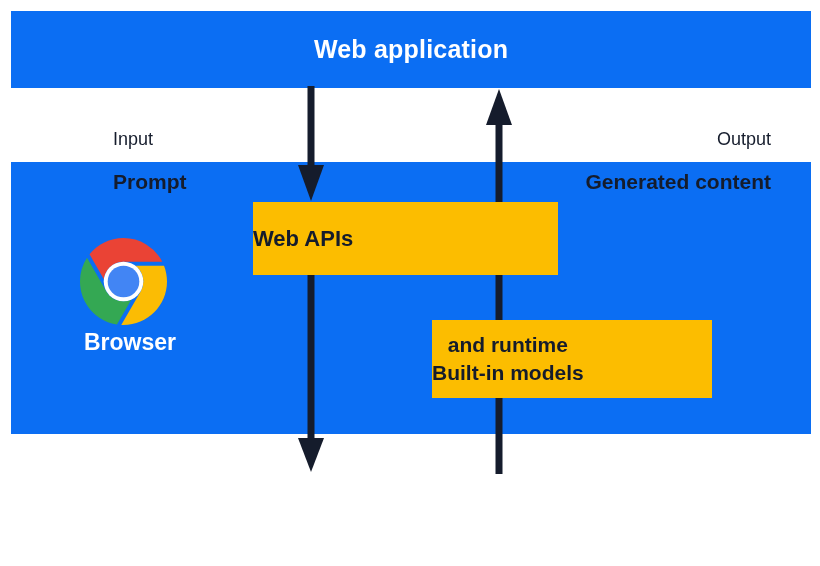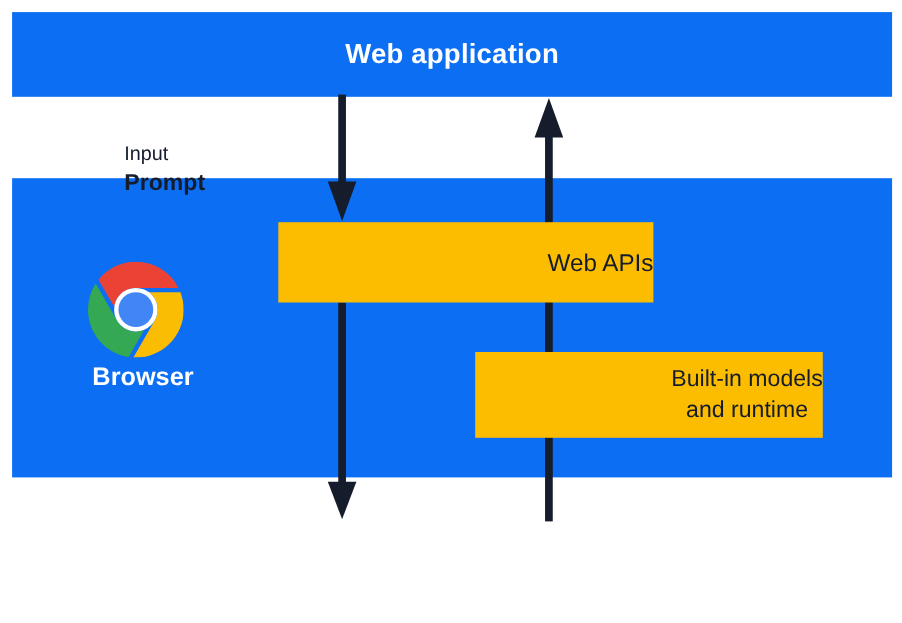--- a/index.html
+++ b/index.html
@@ -38,31 +38,30 @@
   .flow-layer{
     position:absolute;left:0;top:0;width:820px;height:566px;
     z-index:2;pointer-events:none;
   }
   .gap-label{
     position:absolute;z-index:4;
     color:var(--c-dark,#151c2c);
     line-height:1.2;
   }
   .gap-label .small{font-size:18px;font-weight:400;display:block;margin-top:29px;}
-  .gap-label .big{font-size:21px;font-weight:700;display:block;margin-top:3px;}
+  .gap-label .big{font-size:21px;font-weight:700;display:block;margin-top:18px;}
   .gap-label.input{left:113px;top:100px;text-align:left;}
   .gap-label.output{right:49px;top:100px;text-align:right;}
   .yellow-box{
     position:absolute;z-index:3;
     background:var(--c-yellow,#fcbd00);
-    display:flex;align-items:center;justify-content:flex-end;
+    display:flex;align-items:center;justify-content:flex-start;
     text-align:center;
     color:var(--c-dark,#151c2c);
-    font-weight:400;
-    padding-left:36px;
+    font-weight:700;
   }
   .web-apis{left:253px;top:202px;width:305px;height:73px;font-size:22px;}
   .builtin{left:432px;top:320px;width:280px;height:78px;font-size:21px;line-height:28px;}
   .chrome{
     position:absolute;left:80px;top:238px;width:87px;height:87px;z-index:3;
   }
   .browser-label{
     position:absolute;left:50px;top:329px;width:160px;z-index:3;
     text-align:center;color:var(--c-white,#fff);
     font-size:23px;font-weight:700;
@@ -75,20 +74,24 @@
 
   <div class="bar top">
     <span class="bar-label">Web application</span>
   </div>
 
   <div class="gap-label input">
     <span class="small">Input</span>
     <span class="big">Prompt</span>
   </div>
 
+  <div class="gap-label output">
+    <span class="small">Output</span>
+    <span class="big">Generated content</span>
+  </div>
 
   <div class="panel"></div>
 
   <svg class="flow-layer" viewBox="0 0 820 566">
     <g fill="var(--c-dark,#151c2c)">
       <rect x="307.5" y="86" width="7" height="82"></rect>
       <polygon points="298,165 324,165 311,201"></polygon>
       <rect x="307.5" y="275" width="7" height="166"></rect>
       <polygon points="298,438 324,438 311,472"></polygon>
     </g>
@@ -107,19 +110,19 @@
     <circle cx="12" cy="12" r="4.364" fill="var(--c-chrome-blue,#4285f4)"></circle>
   </svg>
   <div class="browser-label">Browser</div>
 
   <div class="yellow-box web-apis">
     <span>Web APIs</span>
   </div>
 
   <div class="yellow-box builtin">
     <span>
+      <span style="display:block">and runtime</span>
       <span style="display:block">Built-in models</span>
-      <span style="display:block">and runtime</span>
     </span>
   </div>
 
 
 </div>
 
 </body></html>

